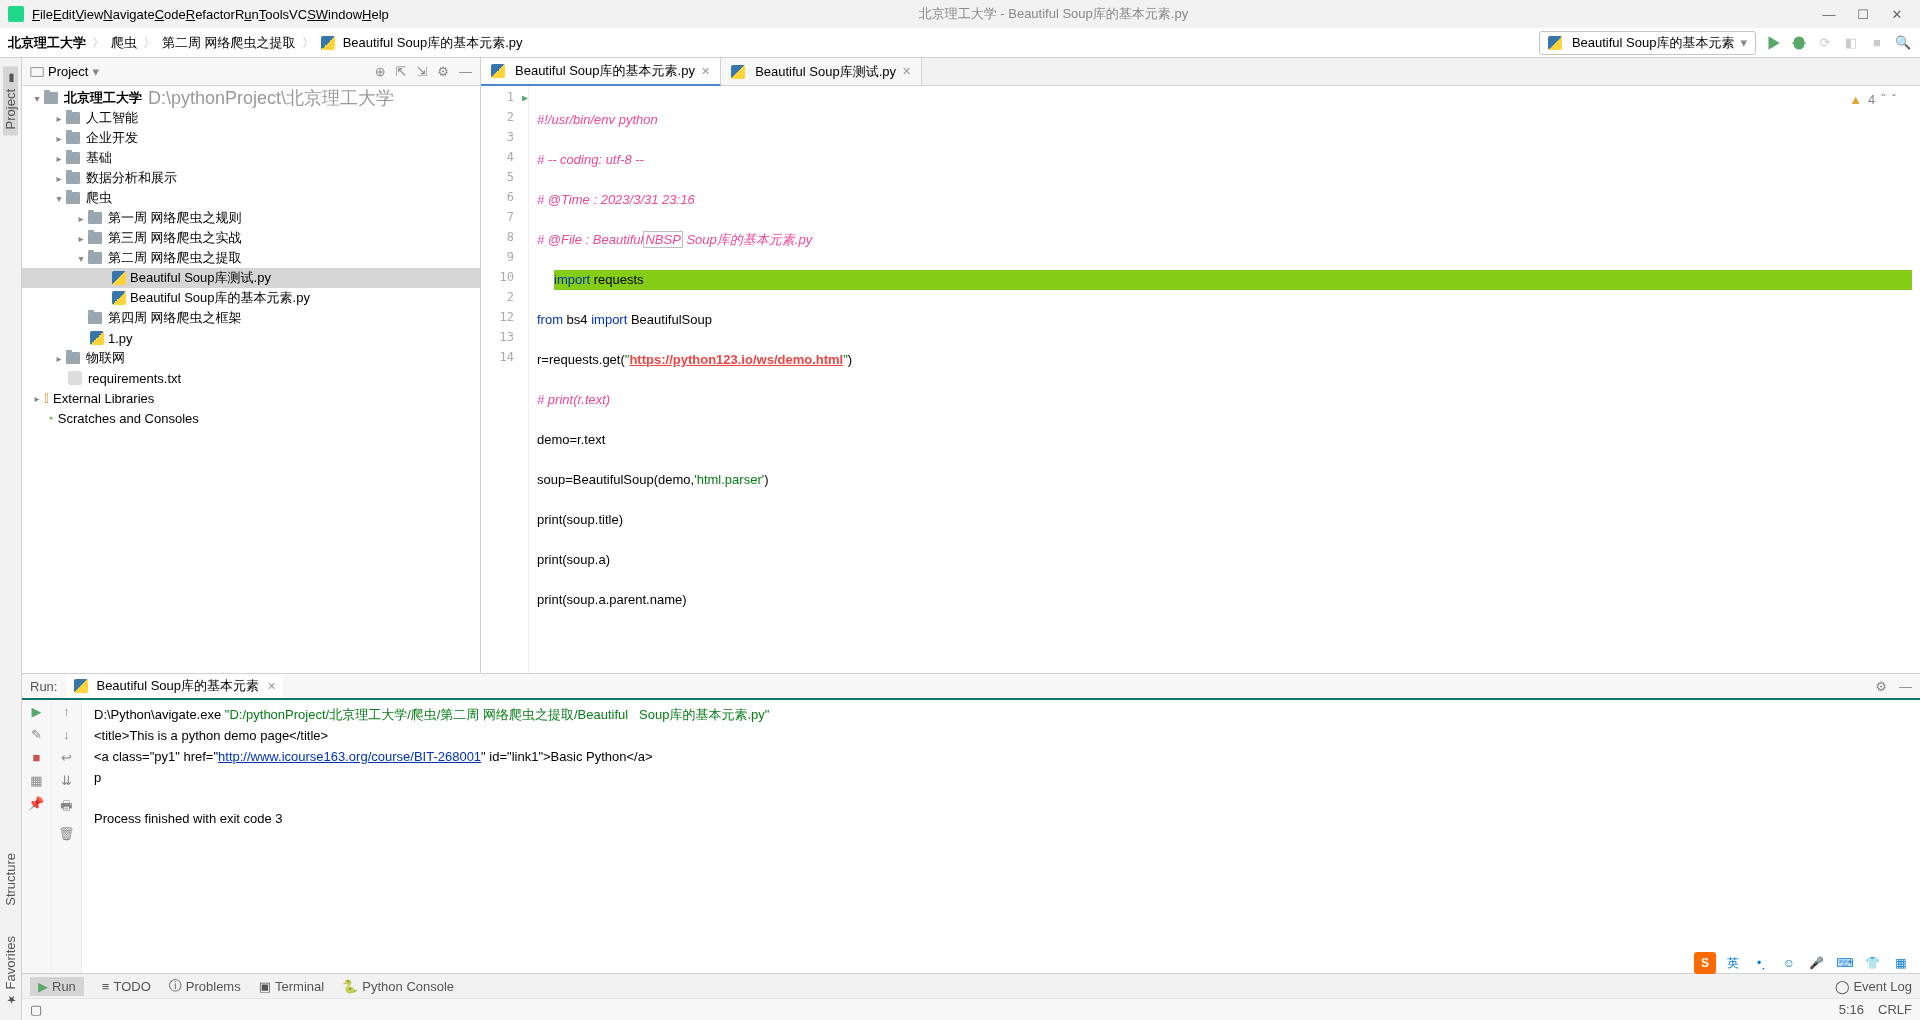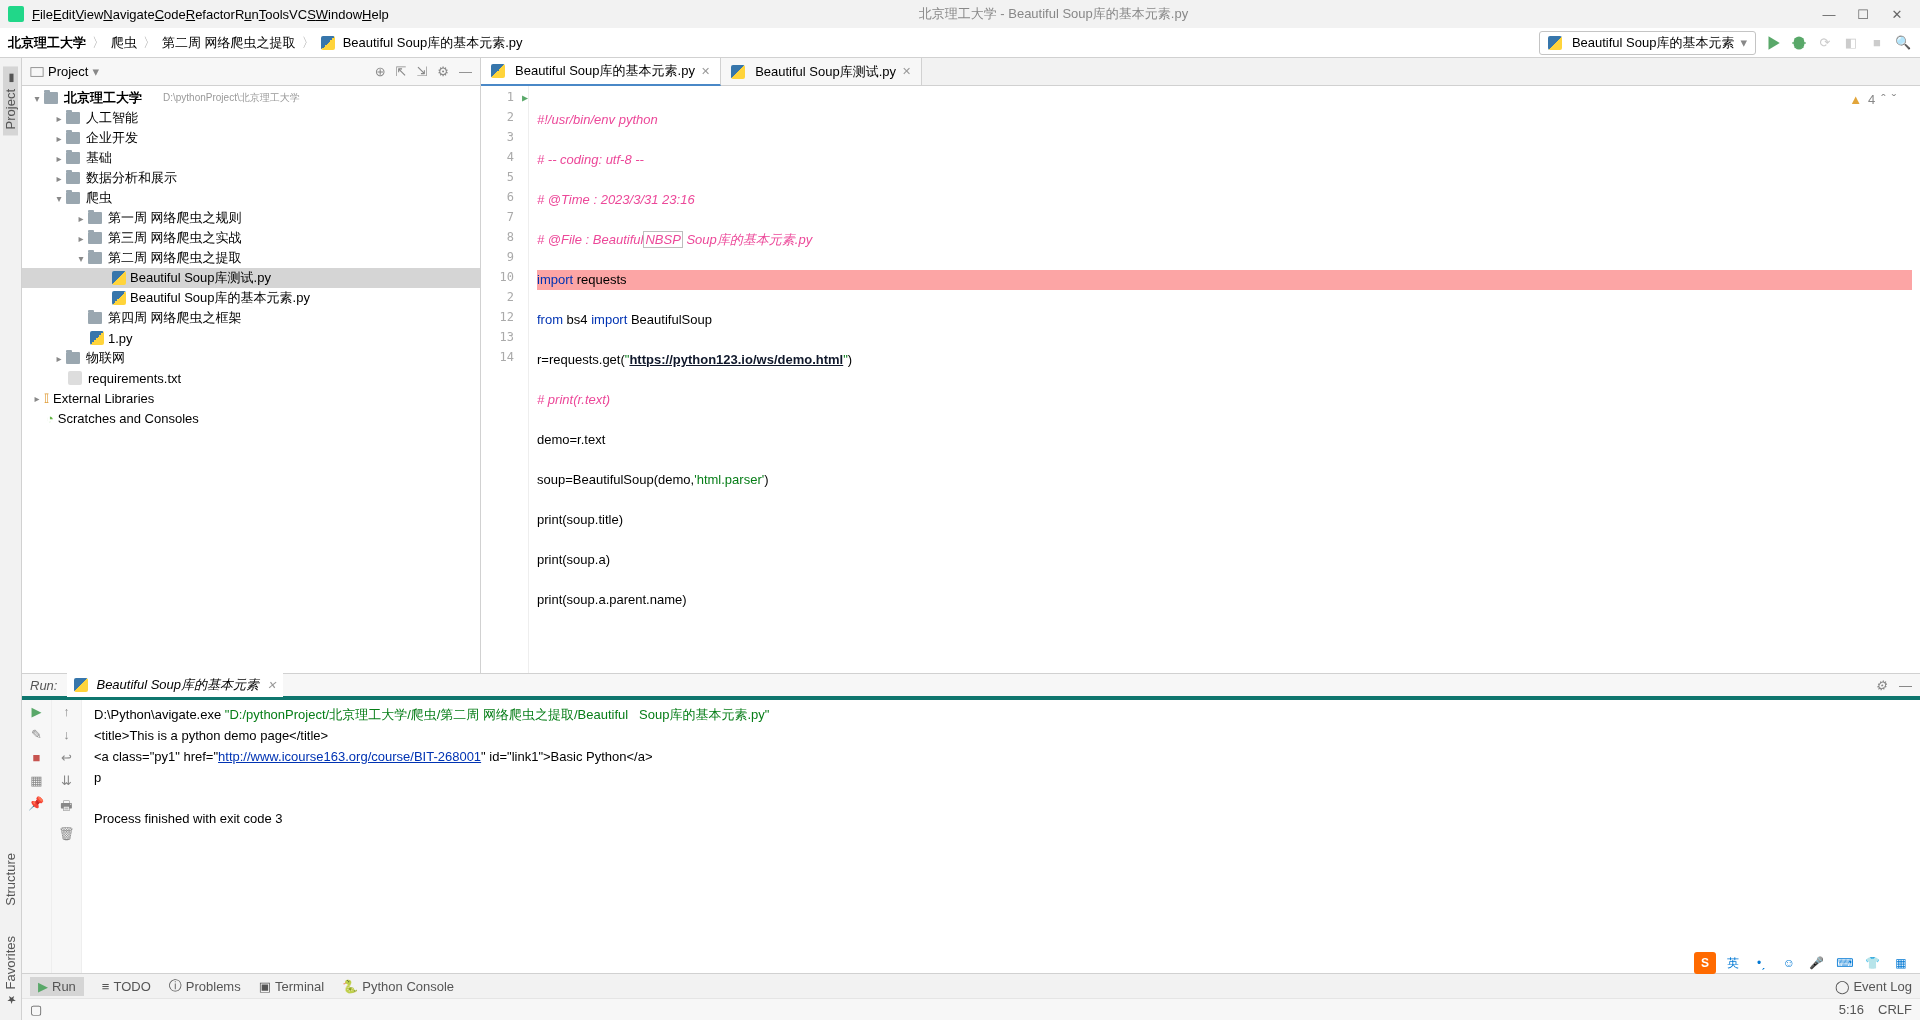--- a/index.html
+++ b/index.html
@@ -31,42 +31,42 @@
 .pp-header .title { display:flex; align-items:center; gap:4px; font-weight:normal;}
 .pp-header .title svg{width:14px;height:14px;}
 .pp-header-actions { margin-left:auto; display:flex; gap:10px; color:#888;}
 .pp-header-actions span { cursor:pointer; }
 .tree { flex:1; overflow:auto; padding-top:2px; font-size:13px; }
 .tree-row { display:flex; align-items:center; height:20px; white-space:nowrap; }
 .tree-row.selected { background:#d5d5d5; }
 .chev { width:14px; text-align:center; color:#888; font-size:10px;}
 .foldericon { width:14px; height:12px; background:#9aa7b0; margin-right:6px; border-radius:1px; position:relative;}
 .foldericon::before{content:'';position:absolute;top:-2px;left:0;width:6px;height:2px;background:#9aa7b0;border-radius:1px 1px 0 0;}
-.tree-path { color:#999; margin-left:21px; font-size:10px;}
+.tree-path { color:#999; margin-left:6px; font-size:18px;}
 .editor-panel { flex:1; display:flex; flex-direction:column; background:#fff; min-width:0;}
 .tabs { height:28px; border-bottom:1px solid #d1d1d1; display:flex; align-items:stretch; background:#f2f2f2;}
 .tab { display:flex; align-items:center; padding:0 10px; gap:6px; border-right:1px solid #d1d1d1; background:#f7f7f7; cursor:default;}
 .tab.active { background:#fff; border-bottom:2px solid #4a88c7; margin-bottom:-1px;}
 .tab .close { color:#999; font-size:11px;}
 .editor-body { flex:1; display:flex; position:relative; min-height:0;}
 .gutter { width:48px; background:#fff; border-right:1px solid #eee; padding-top:4px;}
 .gutter .ln { height:20px; text-align:right; padding-right:14px; color:#aaa; font-family:Consolas,monospace; font-size:12px; position:relative;}
 .gutter .ln.runmark::after{content:'▶';position:absolute;right:0;top:2px;color:#59a869;font-size:10px;}
 .code { flex:1; padding:4px 8px; font-family:Consolas,monospace; font-size:14px; line-height:20px; white-space:pre; overflow:auto;}
 .code .cl { height:20px; }
-.code .cl.hl { background:#fca5a5; }
+.code .cl.hl { background:#84cc16;margin-left:17px; }
 .c-comment{color:#ec4899;font-style:italic;}
 .c-kw{color:#0033b3;}
 .c-str{color:#067d17;}
-.c-link{color:#0f172a;text-decoration:underline;font-weight:bold;}
+.c-link{color:#ef4444;text-decoration:underline;font-weight:bold;}
 .c-boxed{border:1px solid #bdbdbd;padding:0 1px;}
 .editor-overlay { position:absolute; top:6px; right:24px; display:flex; align-items:center; gap:6px; color:#888; font-size:12px;}
 .warn-tri { color:#e2a53a; }
 .run-panel { height:300px; border-top:1px solid #d1d1d1; background:#fff; display:flex; flex-direction:column;}
-.run-header { height:26px; background:#f7f7f7; border-bottom:4px solid #0f766e; display:flex; align-items:center; padding:0 8px; gap:10px;font-style:italic;}
+.run-header { height:26px; background:#f7f7f7; border-bottom:2px solid #0f766e; display:flex; align-items:center; padding:0 8px; gap:10px;}
 .run-header .lbl { color:#555; }
 .run-header .rtab { display:flex; align-items:center; gap:4px; padding:2px 6px; background:#fff; border:1px solid transparent;}
 .run-header .rtab .close{color:#999;font-size:11px;margin-left:4px;}
 .run-header-right { margin-left:auto; display:flex; gap:12px; color:#888;}
 .run-body { flex:1; display:flex; min-height:0;}
 .run-side { width:30px; background:#f7f7f7; border-right:1px solid #eee; display:flex; flex-direction:column; align-items:center; padding-top:4px; gap:8px;}
 .run-side2 { width:30px; background:#f7f7f7; border-right:1px solid #eee; display:flex; flex-direction:column; align-items:center; padding-top:4px; gap:8px;}
 .console { flex:1; padding:4px 12px; font-family:Consolas,monospace; font-size:14px; line-height:20px; white-space:pre; overflow:auto;}
 .bottombar { height:25px; background:#f2f2f2; border-top:1px solid #d1d1d1; display:flex; align-items:center; padding:0 8px; gap:18px; font-size:12px;}
 .bottombar .run-sel { background:#d5d5d5; padding:2px 8px; display:flex; align-items:center; gap:4px;}

